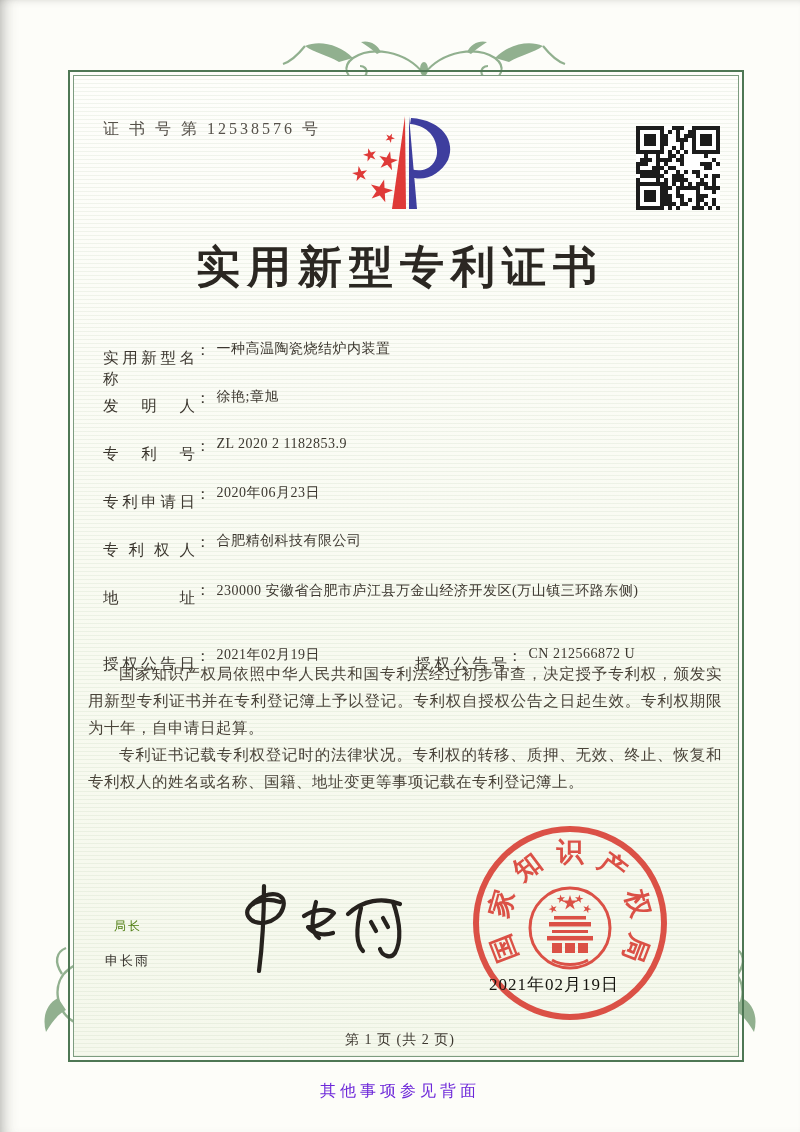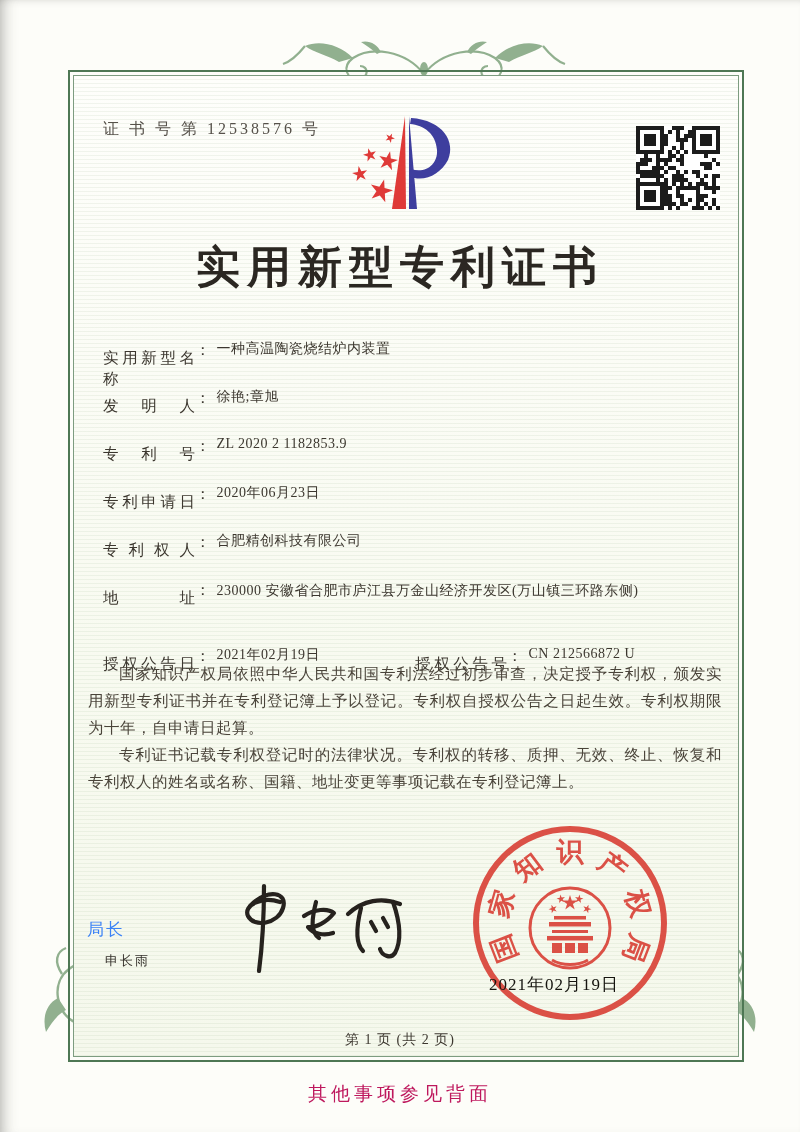--- a/index.html
+++ b/index.html
@@ -43,27 +43,27 @@
   .f-value { display:inline-block; vertical-align:top; margin-left:6px; font-size:14px; letter-spacing:.5px; }
   .f-value.wrap { width:478px; line-height:22.5px; }
   .pair2 { position:absolute; left:312px; top:0; white-space:nowrap; }
 
   .paragraphs { left:88px; top:660px; width:634px; color:#4a443a; }
   .paragraphs p {
     font-size:15.5px; line-height:27px; text-indent:2em; text-align:justify;
     letter-spacing:.5px;
   }
 
-  .signer-title { left:87px; top:918px; font-size:17px; color:#3b82f6; letter-spacing:2px; }
+  .signer-title { left:114px; top:918px; font-size:12px; color:#4d7c0f; letter-spacing:2px; }
   .signer-name  { left:105px; top:952px; font-size:13px; color:#35312b; letter-spacing:2px; }
 
   .seal-date { left:489px; top:973px; font-size:17px; color:#15140f; letter-spacing:1px; white-space:nowrap; z-index:6; }
 
   .page-info { left:0; right:0; top:1031px; text-align:center; font-size:14px; color:#3c372f; letter-spacing:1px; }
-  .footer-note { left:0; right:0; top:1081px; text-align:center; font-size:19px; color:#be185d; letter-spacing:4px; }
+  .footer-note { left:0; right:0; top:1081px; text-align:center; font-size:16px; color:#6d28d9; letter-spacing:4px; }
 
   .seal-char { font-size:27px; font-weight:bold; fill:#d83a30; font-family:"Liberation Serif",serif; }
 
   svg { display:block; }
 </style>
 </head>
 <body>
 
 <div class="page">
 

